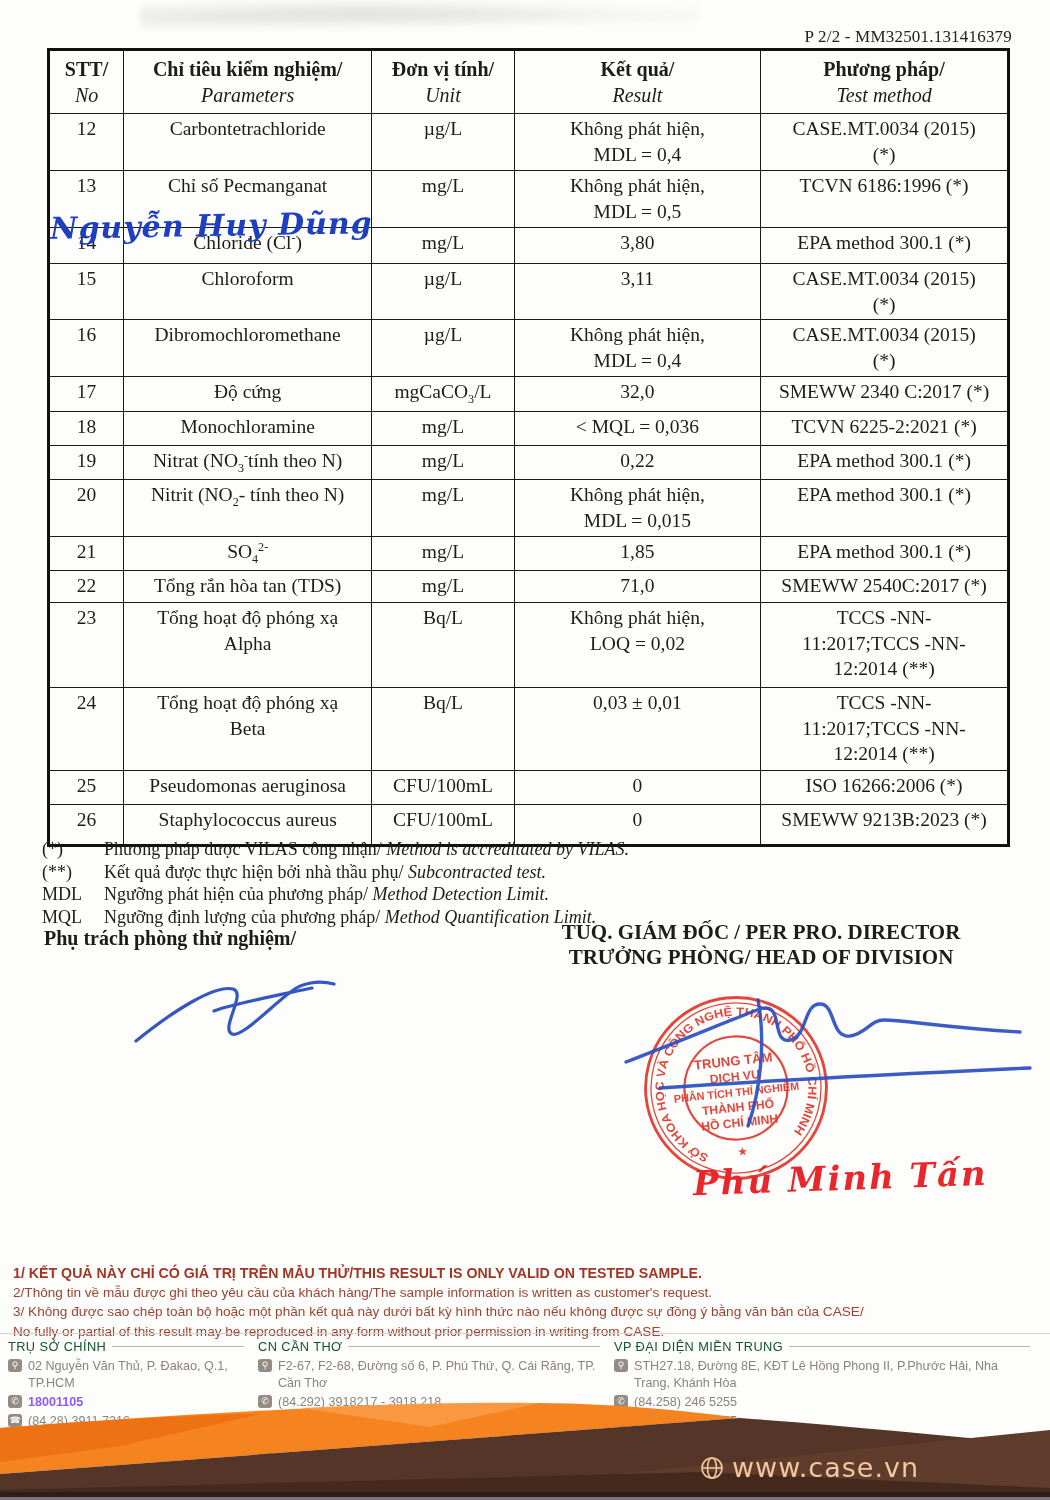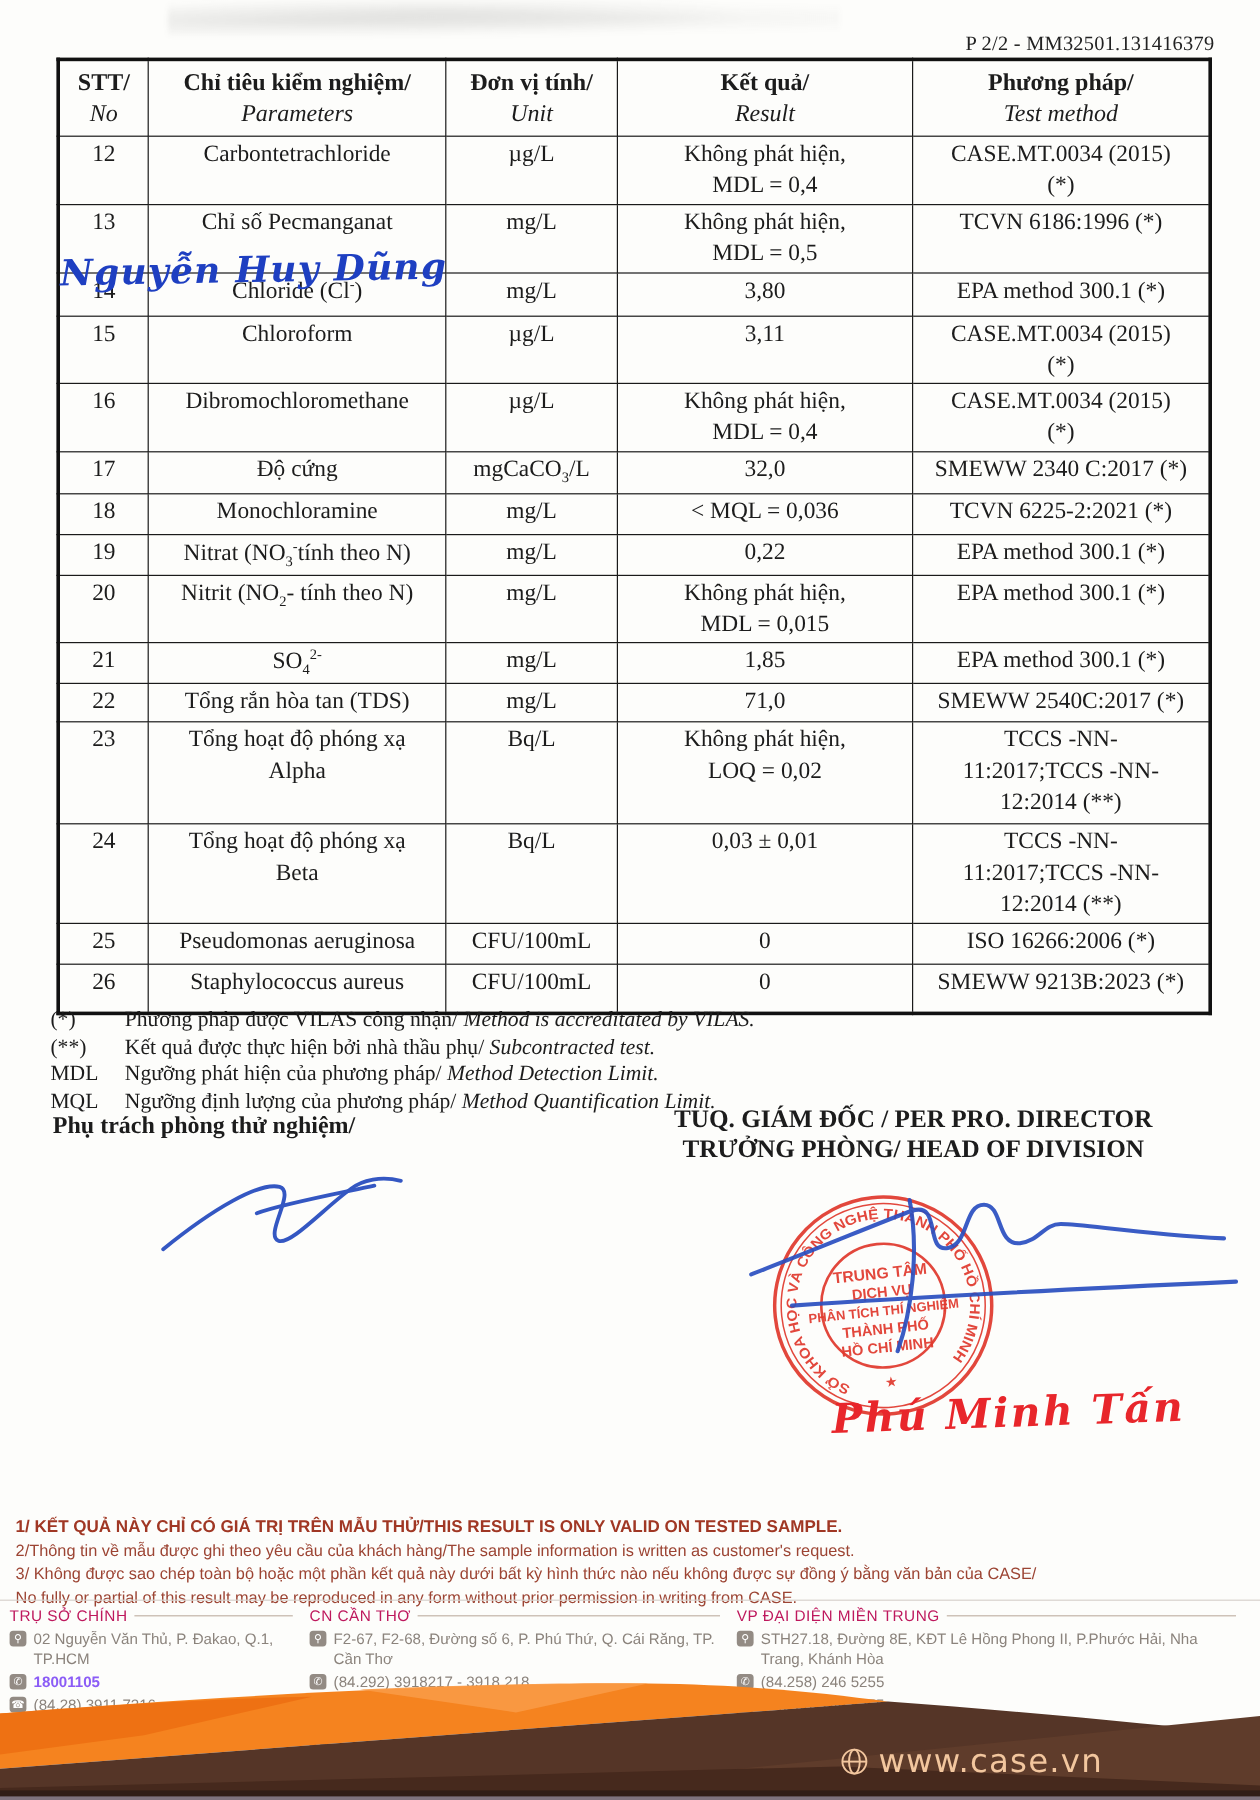--- a/index.html
+++ b/index.html
@@ -43,21 +43,21 @@
       font-style:italic;font-weight:bold;font-size:34px;color:#e8262b;transform:rotate(-2deg);
       letter-spacing:2px;}
 
   .notes{position:absolute;left:13px;top:1263px;width:1016px;
       font-family:"Liberation Sans",sans-serif;font-size:13.6px;line-height:1.42;color:#9c4433;}
   .note-line:first-child{font-weight:bold;color:#a03724;font-size:14.2px;}
   .contacts-rule{position:absolute;left:0;top:1333px;width:1050px;border-top:1px solid #d8d2cc;}
 
   .contacts{position:absolute;left:8px;top:1339px;display:grid;grid-template-columns:250px 356px 430px;
       font-family:"Liberation Sans",sans-serif;font-size:12.6px;color:#8b837c;}
-  .chead{display:flex;align-items:center;gap:6px;color:#be185d;font-size:12.8px;letter-spacing:.4px;
+  .chead{display:flex;align-items:center;gap:6px;color:#14532d;font-size:12.8px;letter-spacing:.4px;
       margin-bottom:4px;}
   .chead .rule{flex:1;border-top:1px solid #c3b4a7;margin-right:14px;}
   .citem{display:flex;gap:6px;margin:1px 14px 2px 0;line-height:1.35;}
   .citem .ic{flex:0 0 14px;width:14px;height:13px;margin-top:1px;background:#938b84;color:#fff;
       border-radius:3px;font-size:9px;line-height:13px;text-align:center;}
   .citem .txt{flex:1;}
   .citem.bold .txt{font-weight:bold;color:#8b5cf6;}
   .citem .extra{display:block;}
 
   .footer-art{position:absolute;left:0;top:1400px;}

